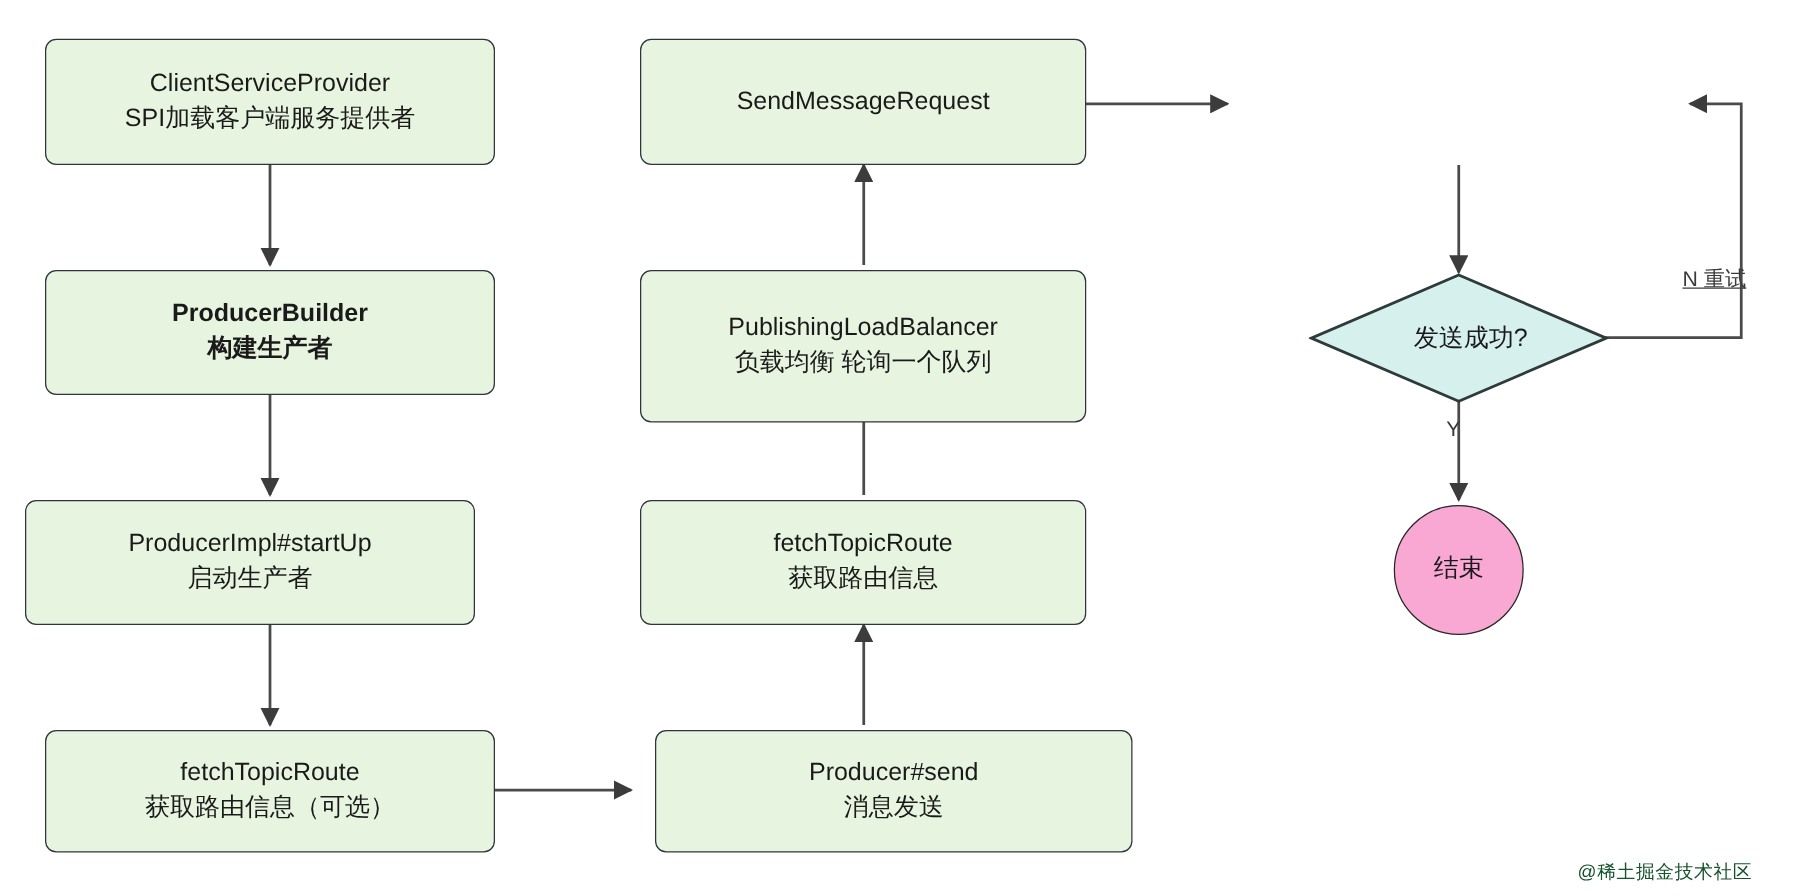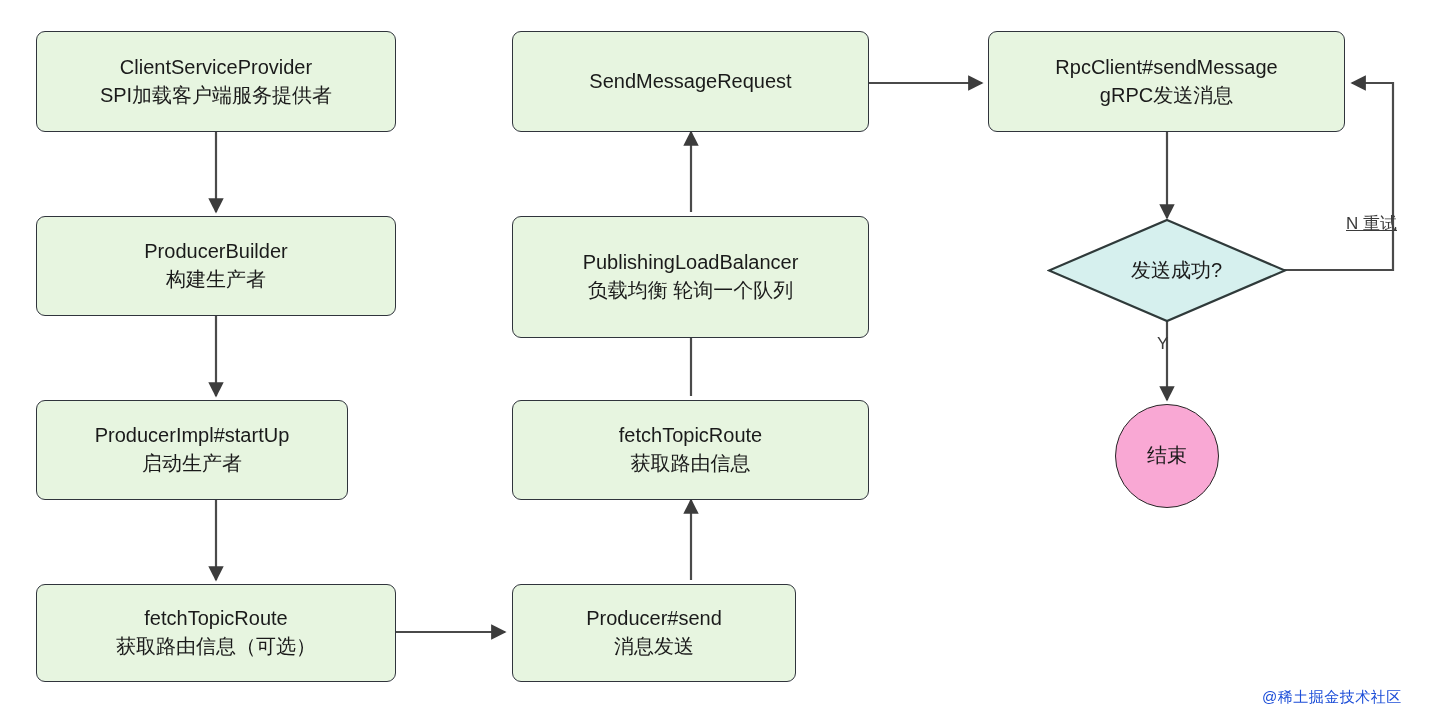--- a/index.html
+++ b/index.html
@@ -73,21 +73,21 @@
   }
   .edge-label {
     position: absolute;
     font-size: 17px;
     color: #3b3b3b;
     white-space: nowrap;
   }
   .watermark {
     position: absolute;
     font-size: 15px;
-    color: #1d4ed8;
+    color: #14532d;
     white-space: nowrap;
     letter-spacing: 0.5px;
   }
 </style>
 </head>
 <body>
 
 <div id="canvas">
 
   <svg class="edges" viewBox="0 0 1441 717" xmlns="http://www.w3.org/2000/svg">
@@ -110,58 +110,54 @@
       <path d="M 1167 318 L 1167 400"></path>
       <path d="M 1281 270 L 1393 270 L 1393 83 L 1352 83"></path>
     </g>
   </svg>
 
   <div class="node proc" style="left:36px; top:31px; width:360px; height:101px;">
     <span class="l1">ClientServiceProvider</span>
     <span class="l2">SPI加载客户端服务提供者</span>
   </div>
 
-  <div class="node proc" style="left:36px; top:216px; width:360px; height:100px;">
+  <div class="node proc" style="left:36px; top:216px; width:360px; height:100px;font-weight:bold;">
     <span class="l1">ProducerBuilder</span>
     <span class="l2">构建生产者</span>
   </div>
 
-  <div class="node proc" style="left:36px; top:400px; width:312px; height:100px;">
+  <div class="node proc" style="left:20px; top:400px; width:360px; height:100px;">
     <span class="l1">ProducerImpl#startUp</span>
     <span class="l2">启动生产者</span>
   </div>
 
   <div class="node proc" style="left:36px; top:584px; width:360px; height:98px;">
     <span class="l1">fetchTopicRoute</span>
     <span class="l2">获取路由信息（可选）</span>
   </div>
 
-  <div class="node proc" style="left:512px; top:584px; width:284px; height:98px;">
+  <div class="node proc" style="left:524px; top:584px; width:382px; height:98px;">
     <span class="l1">Producer#send</span>
     <span class="l2">消息发送</span>
   </div>
 
   <div class="node proc" style="left:512px; top:400px; width:357px; height:100px;">
     <span class="l1">fetchTopicRoute</span>
     <span class="l2">获取路由信息</span>
   </div>
 
   <div class="node proc" style="left:512px; top:216px; width:357px; height:122px;">
     <span class="l1">PublishingLoadBalancer</span>
     <span class="l2">负载均衡 轮询一个队列</span>
   </div>
 
   <div class="node proc" style="left:512px; top:31px; width:357px; height:101px;">
     <span class="l1">SendMessageRequest</span>
   </div>
 
-  <div class="node proc" style="left:988px; top:31px; width:357px; height:101px;">
-    <span class="l1">RpcClient#sendMessage</span>
-    <span class="l2">gRPC发送消息</span>
-  </div>
 
   <div class="decision-wrap" style="left:1047px; top:218px; width:240px; height:105px;">
     <svg class="dshape" width="240" height="105" viewBox="0 0 240 105" xmlns="http://www.w3.org/2000/svg">
       <polygon points="120,2 238,52.5 120,103 2,52.5" fill="#d6f0ee" stroke="#2f3a3a" stroke-width="2.2"></polygon>
     </svg>
     <span class="dlabel">发送成功?</span>
   </div>
 
   <div class="node terminal" style="left:1115px; top:404px; width:104px; height:104px;">
     <span class="l1">结束</span>

